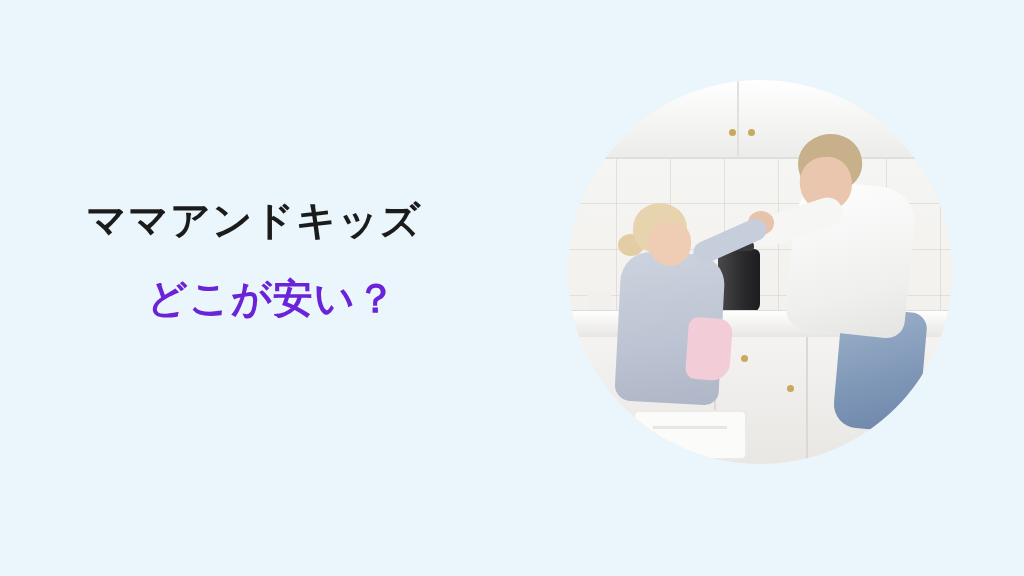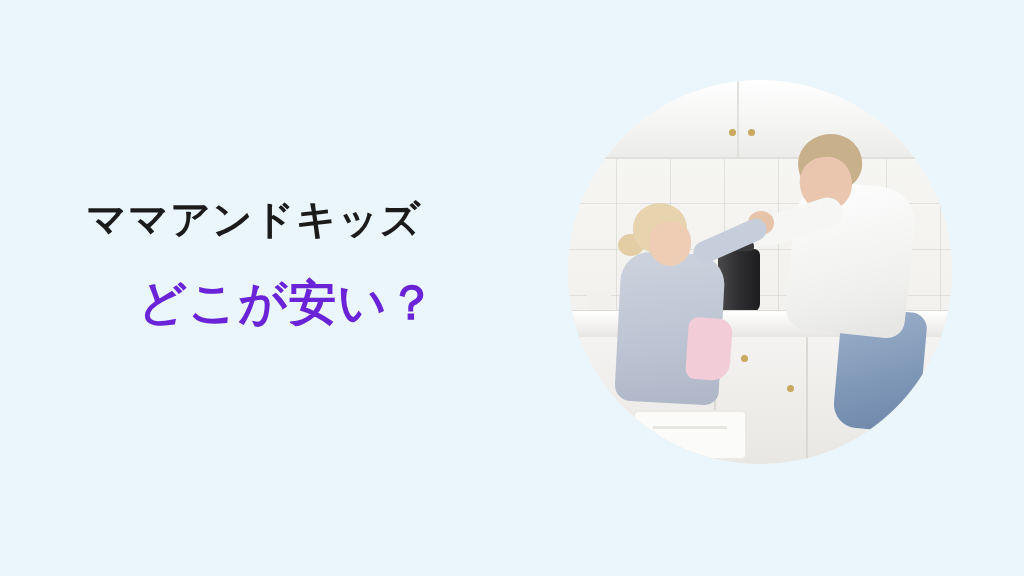--- a/index.html
+++ b/index.html
@@ -12,44 +12,43 @@
     overflow: hidden;
     font-family: "Liberation Sans", sans-serif;
     background: #eaf6fb;
   }
   .slide {
     position: relative;
     width: 1024px;
     height: 576px;
     background: #eaf6fb;
     overflow: hidden;
-    font-family: Liberation Serif, serif;
   }
   .text-block {
     position: absolute;
     left: 78px;
     top: 195px;
     width: 470px;
   }
   .headline {
     font-size: 40px;
     font-weight: 700;
     color: #1b1b1b;
     letter-spacing: 1px;
     line-height: 1.25;
     margin: 0 0 28px 0;
     padding-left: 8px;
   }
   .subline {
-    font-size: 48px;
+    font-size: 40px;
     font-weight: 700;
     color: #6a23d6;
     letter-spacing: 1px;
     line-height: 1.25;
-    margin: 4px;
+    margin: 13px;
     padding-left: 56px;
   }
 
   
   .photo-circle {
     position: absolute;
     left: 568px;
     top: 80px;
     width: 384px;
     height: 384px;

